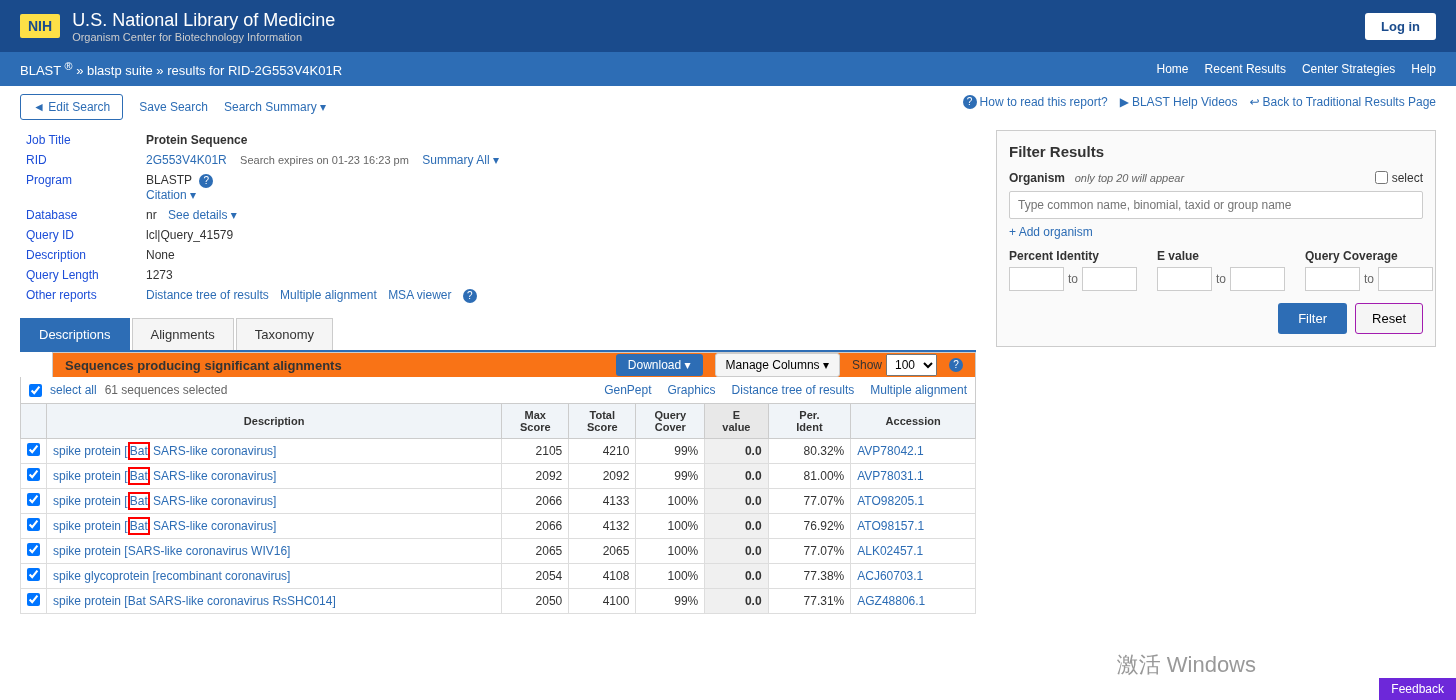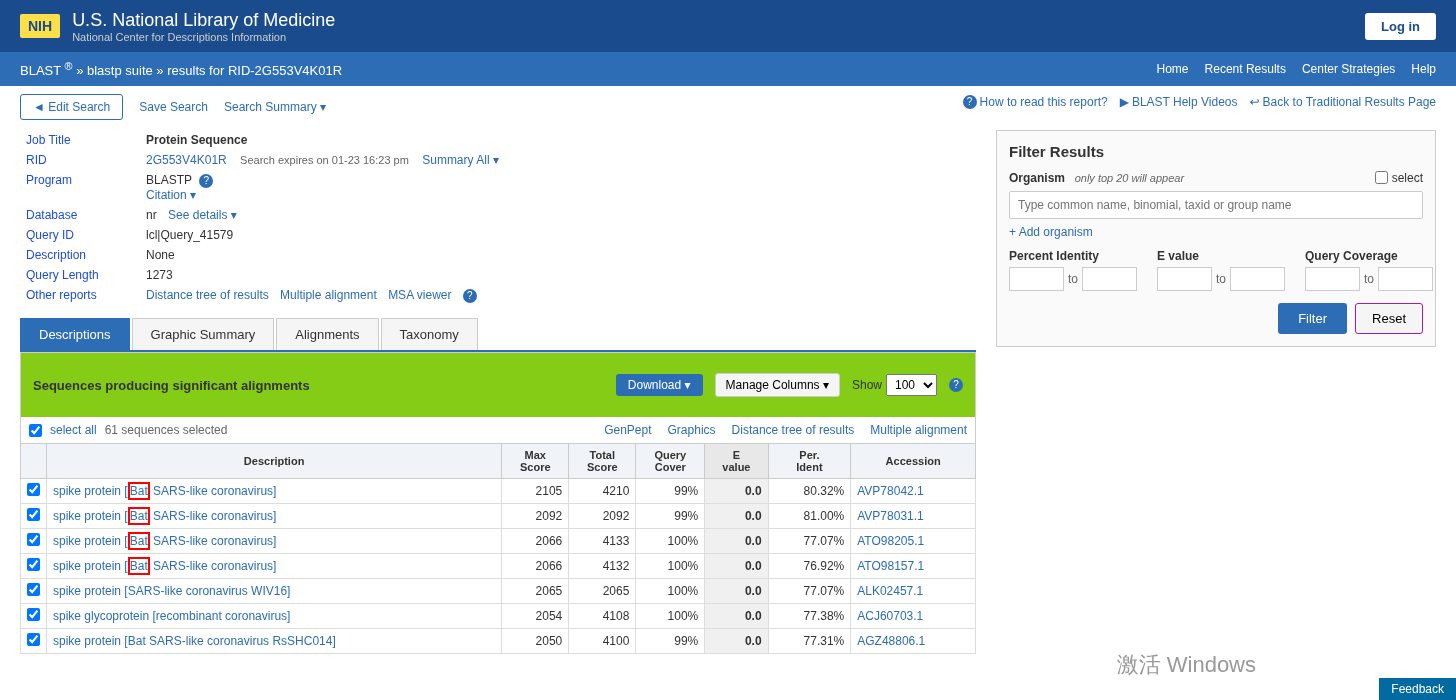--- a/index.html
+++ b/index.html
@@ -30,21 +30,21 @@
     .info-table td { padding: 3px 6px; vertical-align: top; font-size: 12px; }
     .info-table td:first-child { color: #1d4ed8; font-weight: normal; width: 120px; }
     .info-table a { color: #2d6db5; text-decoration: none; }
 
     
     .tabs { display: flex; border-bottom: 2px solid #2d6db5; margin-bottom: 0; }
     .tab { padding: 8px 18px; font-size: 13px; cursor: pointer; border: 1px solid #ccc; border-bottom: none; background: #f5f5f5; color: #333; margin-right: 2px; }
     .tab.active { background: #2d6db5; color: #fff; border-color: #2d6db5; }
 
     
-    .sequences-header { background: #84cc16; padding: 20px 12px; display: flex; align-items: center; justify-content: space-between; border: 1px solid #ccc; border-bottom: none; }
+    .sequences-header { background: #f97316; padding: 0 12px; display: flex; align-items: center; justify-content: space-between; border: 1px solid #ccc; border-bottom: none; margin-left: 32px; }
     .sequences-title { font-weight: bold; font-size: 13px; }
     .sequences-controls { display: flex; align-items: center; gap: 12px; }
     .download-btn { background: #2d6db5; color: #fff; border: none; padding: 4px 12px; font-size: 12px; cursor: pointer; border-radius: 3px; display: flex; align-items: center; gap: 4px; }
     .manage-cols-btn { background: #f5f5f5; border: 1px solid #ccc; padding: 4px 10px; font-size: 12px; cursor: pointer; border-radius: 3px; display: flex; align-items: center; gap: 4px; }
     .show-select { font-size: 12px; display: flex; align-items: center; gap: 4px; }
     .show-select select { font-size: 12px; padding: 2px 4px; }
 
     
     .results-table { width: 100%; border-collapse: collapse; font-size: 12px; }
     .results-table th { background: #f0f4f8; border: 1px solid #ccc; padding: 5px 6px; text-align: center; font-size: 11px; font-weight: bold; }
@@ -77,39 +77,39 @@
 
     .filter-buttons { display: flex; justify-content: flex-end; gap: 8px; }
     .filter-btn { background: #2d6db5; color: #fff; border: none; padding: 8px 20px; font-size: 13px; cursor: pointer; border-radius: 3px; }
     .reset-btn { background: #f5f5f5; border: 1px solid #a21caf; padding: 6px 16px; font-size: 13px; cursor: pointer; border-radius: 3px; }
 
     
     .help-links { display: flex; gap: 12px; align-items: center; font-size: 12px; margin-bottom: 10px; }
     .help-links a { color: #2d6db5; text-decoration: none; display: flex; align-items: center; gap: 3px; }
 
     
-    .feedback-btn { position: fixed; bottom: 0; right: 0; background: #0369a1; color: #fff; padding: 4px 12px; font-size: 12px; cursor: pointer; }
+    .feedback-btn { position: fixed; bottom: 0; right: 0; background: #6d28d9; color: #fff; padding: 4px 12px; font-size: 12px; cursor: pointer; }
 
     
     .watermark { position: fixed; bottom: 20px; right: 200px; color: #999; font-size: 22px; }
 
     .citation-link { color: #2d6db5; text-decoration: none; display: flex; align-items: center; gap: 2px; }
     .see-details { color: #2d6db5; text-decoration: none; }
     .other-reports a { color: #2d6db5; text-decoration: none; margin-right: 8px; }
     .question-mark { display: inline-block; background: #2d6db5; color: #fff; border-radius: 50%; width: 14px; height: 14px; text-align: center; line-height: 14px; font-size: 10px; cursor: pointer; }
   </style>
 </head>
 <body>
 
 <div class="header">
   <div class="header-left">
     <div class="nih-logo">NIH</div>
     <div class="header-title">
       <div class="main">U.S. National Library of Medicine</div>
-      <div class="sub">National Center for Descriptions Information</div>
+      <div class="sub">Organism Center for Biotechnology Information</div>
     </div>
   </div>
   <button class="login-btn">Log in</button>
 </div>
 
 <div class="nav-bar">
   <div class="breadcrumb">
     <span>BLAST <sup>®</sup> » blastp suite » results for RID-2G553V4K01R</span>
   </div>
   <div class="nav-links">
@@ -197,21 +197,20 @@
             <a href="#">Multiple alignment</a>
             <a href="#">MSA viewer</a>
             <span class="question-mark">?</span>
           </td>
         </tr>
       </tbody>
         </table>
 
       <div class="tabs">
         <div class="tab active">Descriptions</div>
-        <div class="tab">Graphic Summary</div>
         <div class="tab">Alignments</div>
         <div class="tab">Taxonomy</div>
       </div>
 
       <div class="sequences-header">
         <div class="sequences-title">Sequences producing significant alignments</div>
         <div class="sequences-controls">
           <button class="download-btn">
             <span>Download ▾</span>
           </button>

